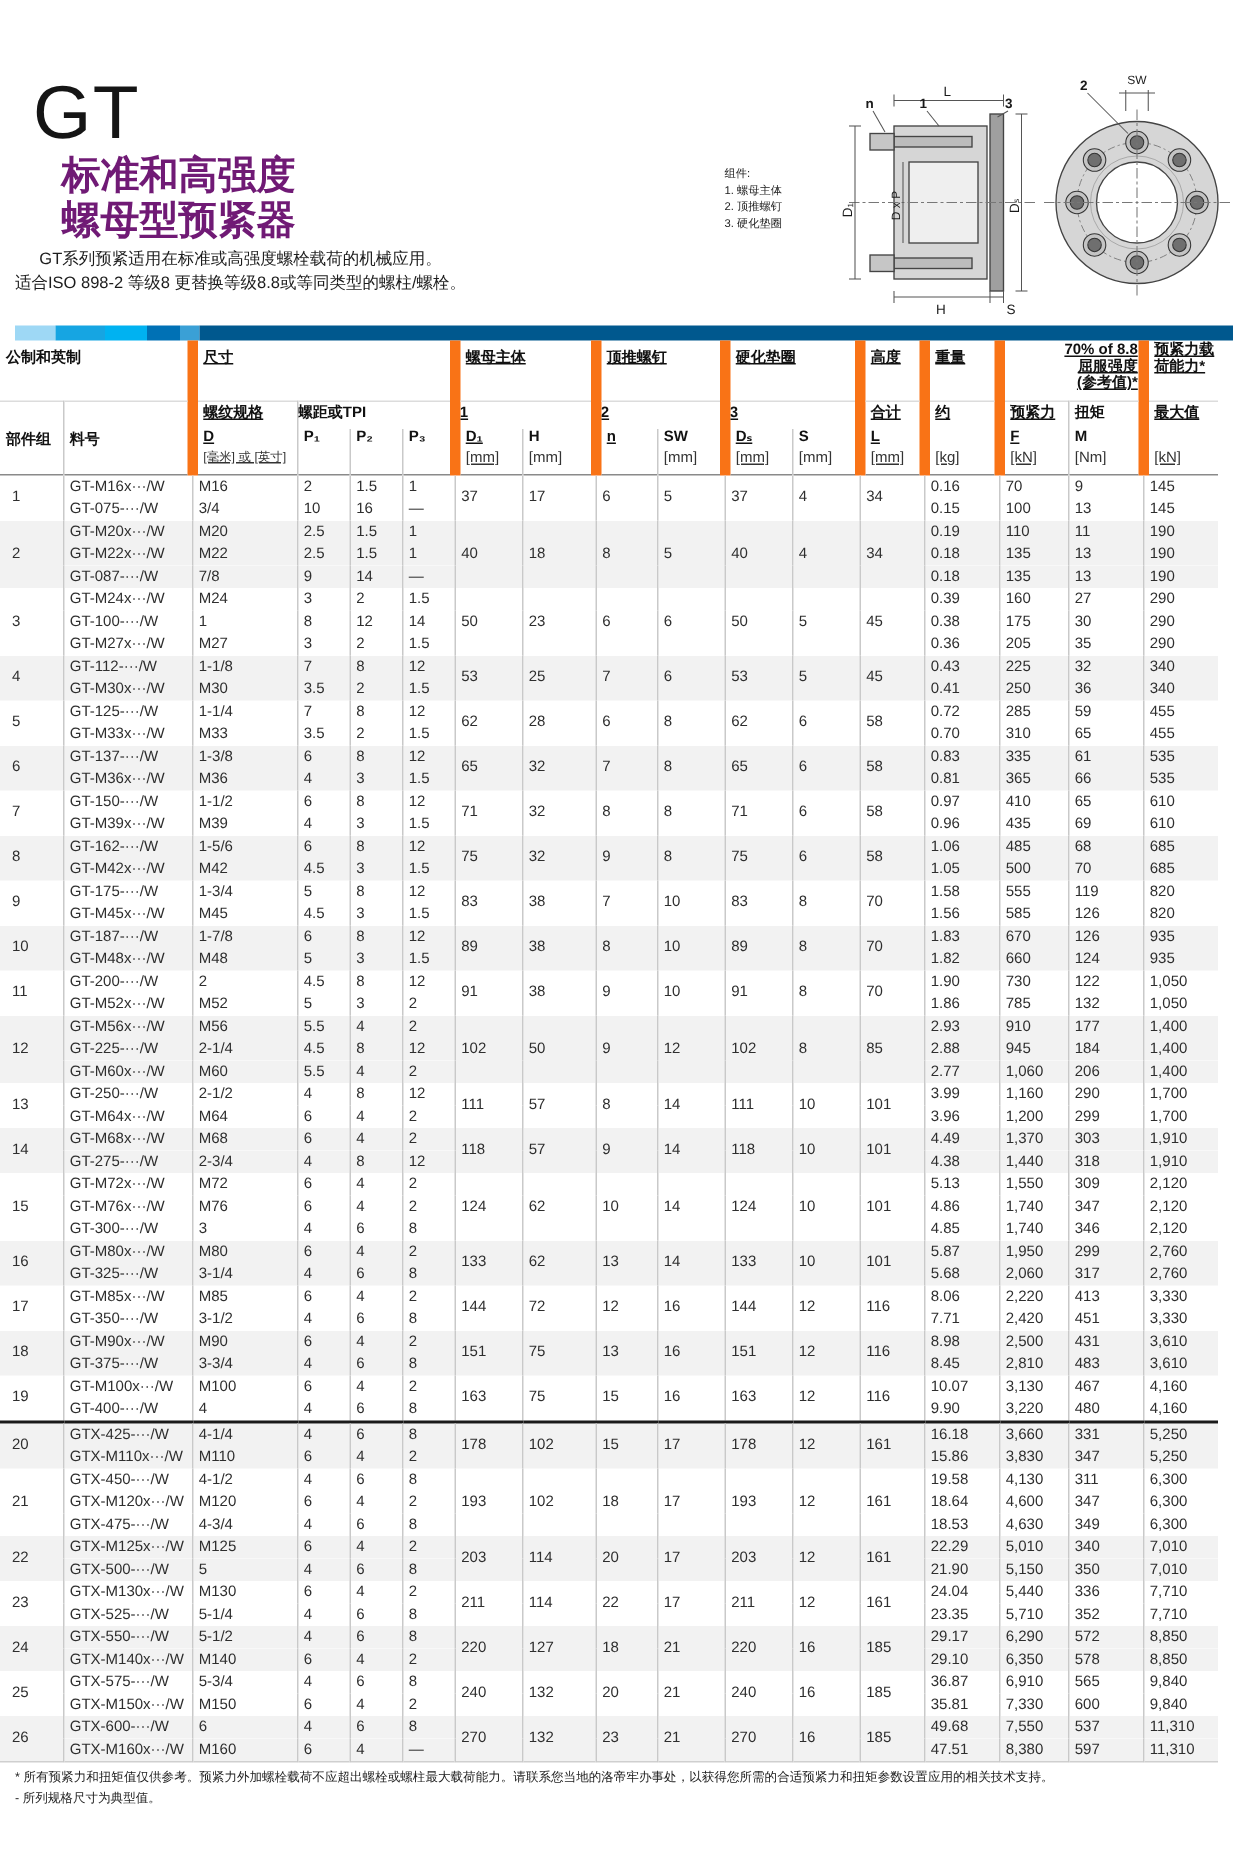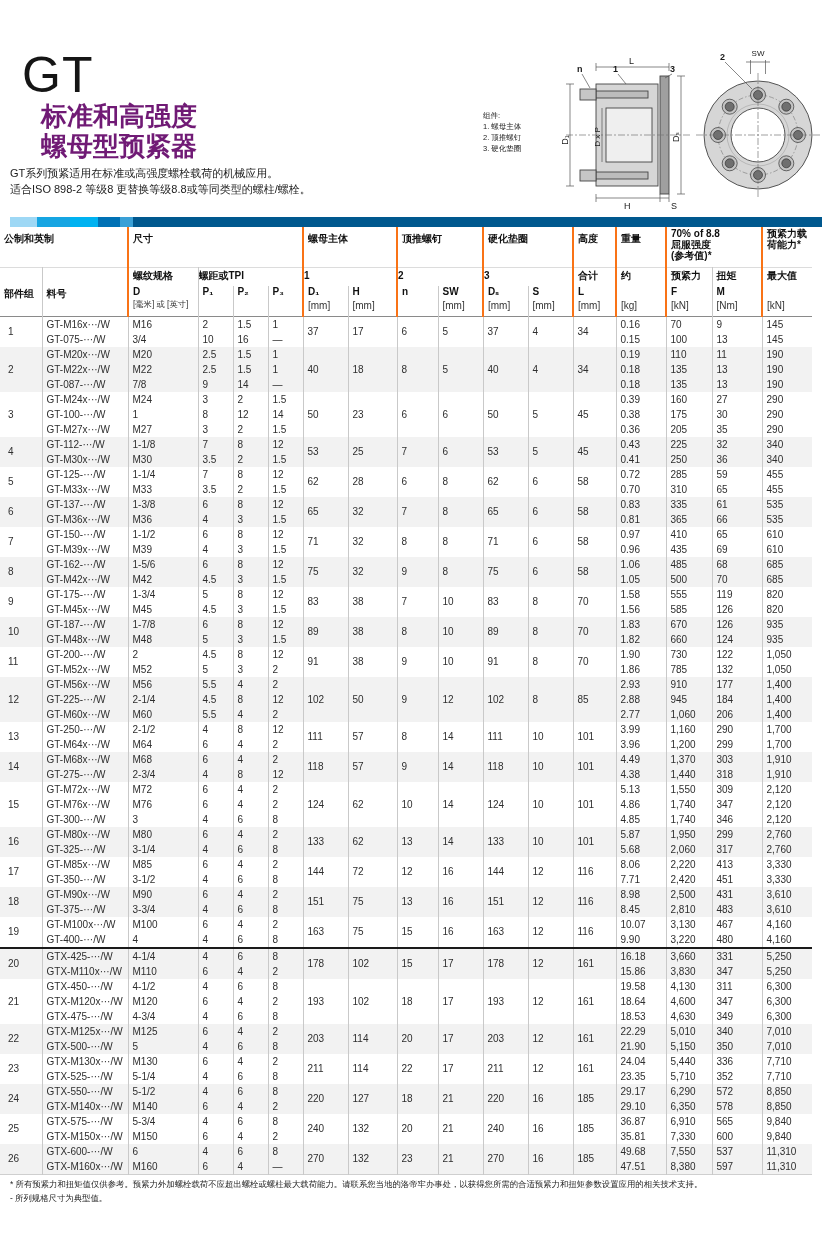--- a/index.html
+++ b/index.html
@@ -3,42 +3,42 @@
 <meta charset="utf-8">
 <style>
   html,body{margin:0;padding:0;background:#fff;}
   body{font-family:"Liberation Sans","DejaVu Sans",sans-serif;color:#222;}
   .page{position:relative;width:830px;height:1249px;background:#fff;overflow:hidden;}
 
   
   .header{position:absolute;top:0;left:0;width:830px;height:217px;}
   .gt-title{position:absolute;left:10px;top:50px;font-size:50px;line-height:1;color:#151515;letter-spacing:1px;font-weight:400;margin-left:12px;}
   .subtitle{position:absolute;left:10px;top:101px;font-size:26px;line-height:30px;color:#701a75;font-weight:700;margin-left:31px;}
-  .desc{position:absolute;left:10px;top:165px;font-size:11px;line-height:16px;color:#1c1c1c;}
+  .desc{position:absolute;left:10px;top:165px;font-size:11px;line-height:16px;color:#1c1c1c;text-align:center;}
   .legend{position:absolute;left:483px;top:110px;font-size:7.5px;line-height:11px;color:#1c1c1c;}
   .drawing-wrap{position:absolute;left:560px;top:40px;}
 
   
   .bluebar{position:absolute;top:217px;left:10px;width:812px;height:10px;display:flex;}
   .bluebar .seg{height:100%;}
 
   
   table{position:absolute;top:227px;left:0;width:812px;border-collapse:collapse;table-layout:fixed;}
   th,td{font-size:10px;line-height:1.15;vertical-align:middle;overflow:hidden;}
   thead th{text-align:left;font-weight:bold;color:#111;padding:0 0 0 4px;vertical-align:top;}
   thead tr.rowA th{height:34px;padding-top:6px;}
   thead tr.rowB th{height:16px;padding-top:2px;}
   thead tr.rowC th{height:14px;}
   thead tr.rowD th{height:16px;font-weight:normal;color:#333;padding-bottom:0;}
   thead tr.rowD{border-bottom:1px solid #8a8a8a;}
   thead tr.rowA{border-bottom:1px solid #dcdcdc;}
-  .bM{border-left:2px solid #f97316;}
+  .bM{border-left:7px solid #f97316;text-decoration:underline;}
   .bL{border-left:1px solid #c9c9c9;}
   .thC{text-align:left;padding-left:0 !important;}
-  .yield-hdr{padding-top:1px !important;line-height:11px;text-align:left;}
+  .yield-hdr{padding-top:1px !important;line-height:11px;text-align:right;}
   .cap-hdr{padding-top:1px !important;line-height:11px;}
   .vbot{vertical-align:bottom;padding-bottom:1px;}
   .unit-small{font-size:8.3px;}
 
   tbody td{height:15px;padding:0 0 0 4px;color:#2e2e2e;border-left:1px solid #c9c9c9;}
   tbody td.cell-group-no{border-left:none;padding-left:8px;}
   tbody tr.shade td{background:#f2f2f2;}
   tbody tr.gtx-divider td{border-top:2px solid #1a1a1a;}
   tbody{border-bottom:1px solid #cfcfcf;}
 

